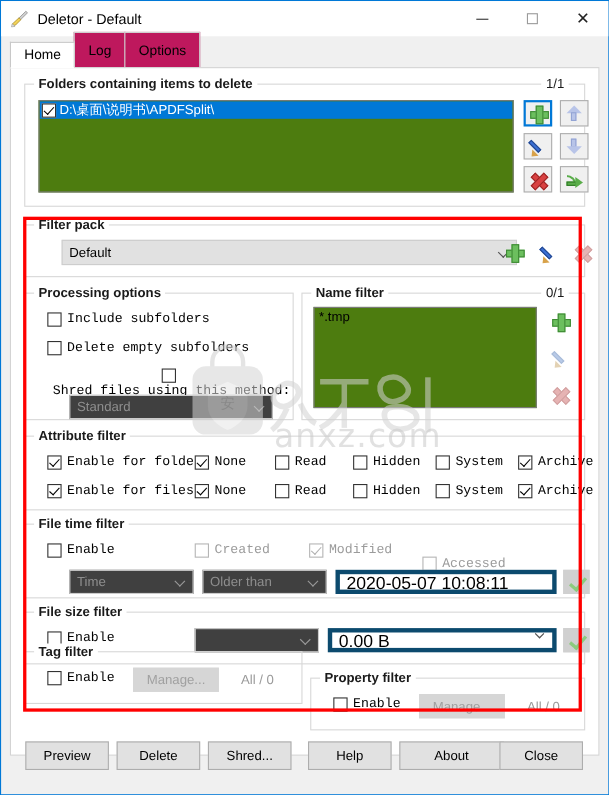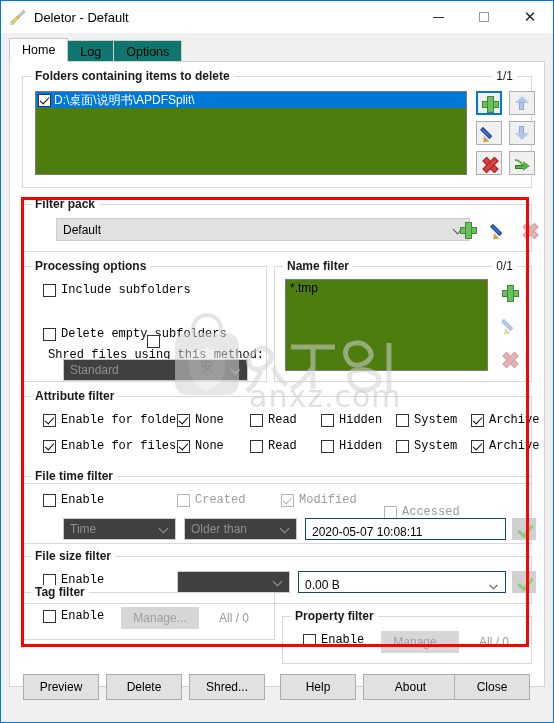--- a/index.html
+++ b/index.html
@@ -27,22 +27,22 @@
   }
   .win-btn.close { font-size:15px; }
   .sq { width:10px; height:10px; border:1px solid #9a9a9a; display:block; }
   .dash { width:11px; height:1px; background:#333; display:block; }
   
   .tabstrip {
     position:absolute; left:8px; top:38px; width:536px; height:23px;
     display:flex; align-items:flex-end;
   }
   .tab {
-    height:22px; padding:0 12px; display:flex; align-items:center;
-    font-size:12.5px; color:#000; background:#0f766e;
+    height:33px; padding:0 12px; display:flex; align-items:center;
+    font-size:12.5px; color:#000; background:#be185d;
     border:1px solid #d0d0d0; border-bottom:none; margin-right:-1px;
   }
   .tab.active {
     background:#ffffff; height:24px; border:1px solid #c8c8c8; border-bottom:1px solid #fff;
     position:relative; z-index:3;
   }
   .tabpage {
     position:absolute; left:8px; top:60px; width:536px; height:626px;
     background:#ffffff; border:1px solid #d3d3d3;
   }
@@ -89,22 +89,22 @@
   .combo.dis { background:#404040; border-color:#ccc; color:#8e8e8e; }
   .combo .arrow {
     margin-left:auto; margin-right:7px; width:8px; height:8px; position:relative;
   }
   .combo .arrow::after {
     content:""; position:absolute; left:0; top:0; width:6px; height:6px;
     border:solid #555; border-width:0 1.3px 1.3px 0; transform:rotate(45deg);
   }
   .combo.dis .arrow::after { border-color:#9a9a9a; }
   .txtinput {
-    position:absolute; background:#fff; border:1px solid #0c4a6e;
-    display:flex; align-items:flex-end; font-size:12px; padding-left:6px; color:#000;
+    position:absolute; background:#fff; border:4px solid #0c4a6e;
+    display:flex; align-items:flex-start; font-size:16px; padding-left:6px; color:#000;
   }
   
   .ibtn {
     position:absolute; background:#f0f0f0; border:1px solid #adadad;
     display:flex; align-items:center; justify-content:center;
   }
   .ibtn.flat { background:transparent; border:1px solid transparent; }
   .ibtn.focus { border:2px solid #0078d7; }
   .ibtn.chkbg { background:#d0d0d0; border:1px solid #d0d0d0; }
   
@@ -284,21 +284,21 @@
       </div>
     </div>
 
     <div class="gb" style="left:12px; top:204px; width:245px; height:116px;">
       <span class="cap">Processing options</span>
 
       <div class="chk" style="left:20px; top:16px;">
         <span class="cb"></span>
         <span class="lbl">Include subfolders</span>
       </div>
-      <div class="chk" style="left:20px; top:60px;">
+      <div class="chk" style="left:20px; top:42px;">
         <span class="cb"></span>
         <span class="lbl">Delete empty subfolders</span>
       </div>
       <div class="chk" style="left:20px; top:68px;flex-direction:column;">
         <span class="cb"></span>
         <span class="lbl">Shred files using this method:</span>
       </div>
       <div class="combo dis" style="left:40px; top:92px; width:185px; height:22px;">
         <span>Standard</span>
         <span class="arrow"></span>
@@ -322,21 +322,21 @@
         <span class="g-pencil dis">
             <i class="body"></i>
             <i class="tip"></i>
           </span>
       </div>
       <div class="ibtn flat" style="left:222px; top:78px; width:25px; height:26px;">
         <span class="g-x dis"></span>
       </div>
     </div>
 
-    <div class="gb" style="left:12px; top:334px; width:510px; height:88px;text-align:right;">
+    <div class="gb" style="left:12px; top:334px; width:510px; height:68px;text-align:right;">
       <span class="cap">Attribute filter</span>
 
       <div class="chk" style="left:20px; top:16px;">
         <span class="cb checked"></span>
         <span class="lbl">Enable for folders</span>
       </div>
       <div class="chk" style="left:154px; top:16px;">
         <span class="cb checked"></span>
         <span class="lbl">None</span>
       </div>

